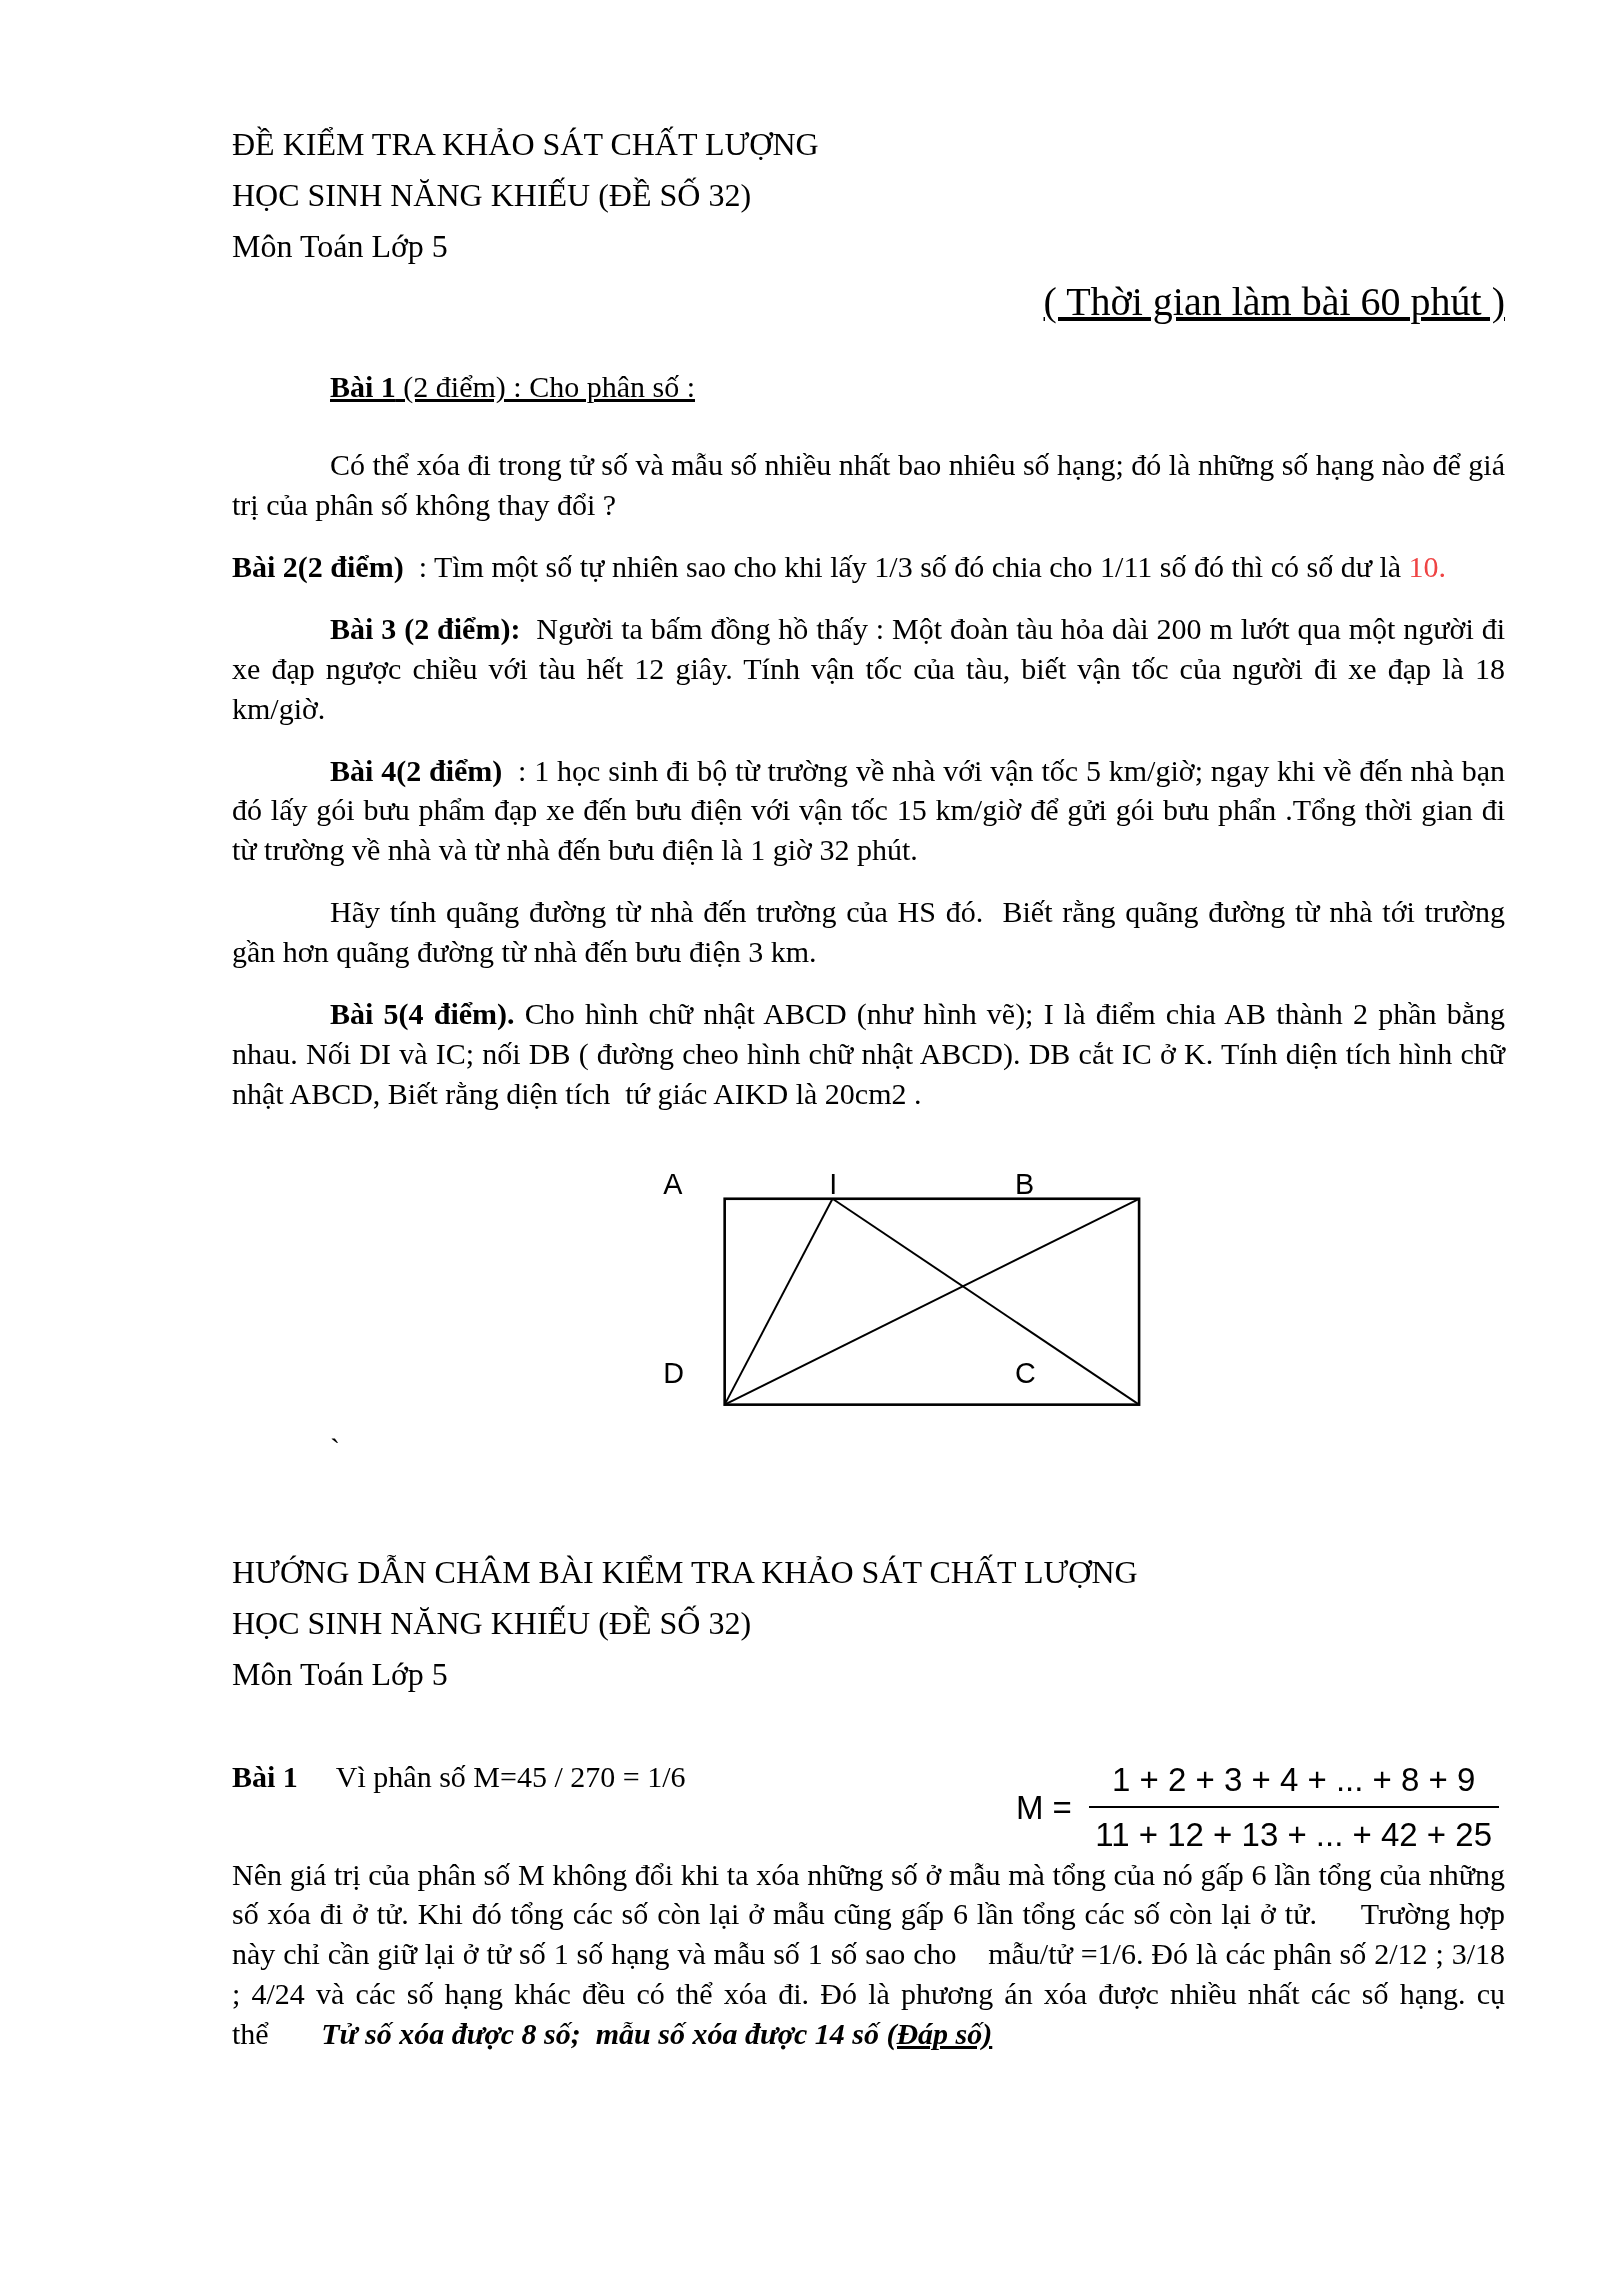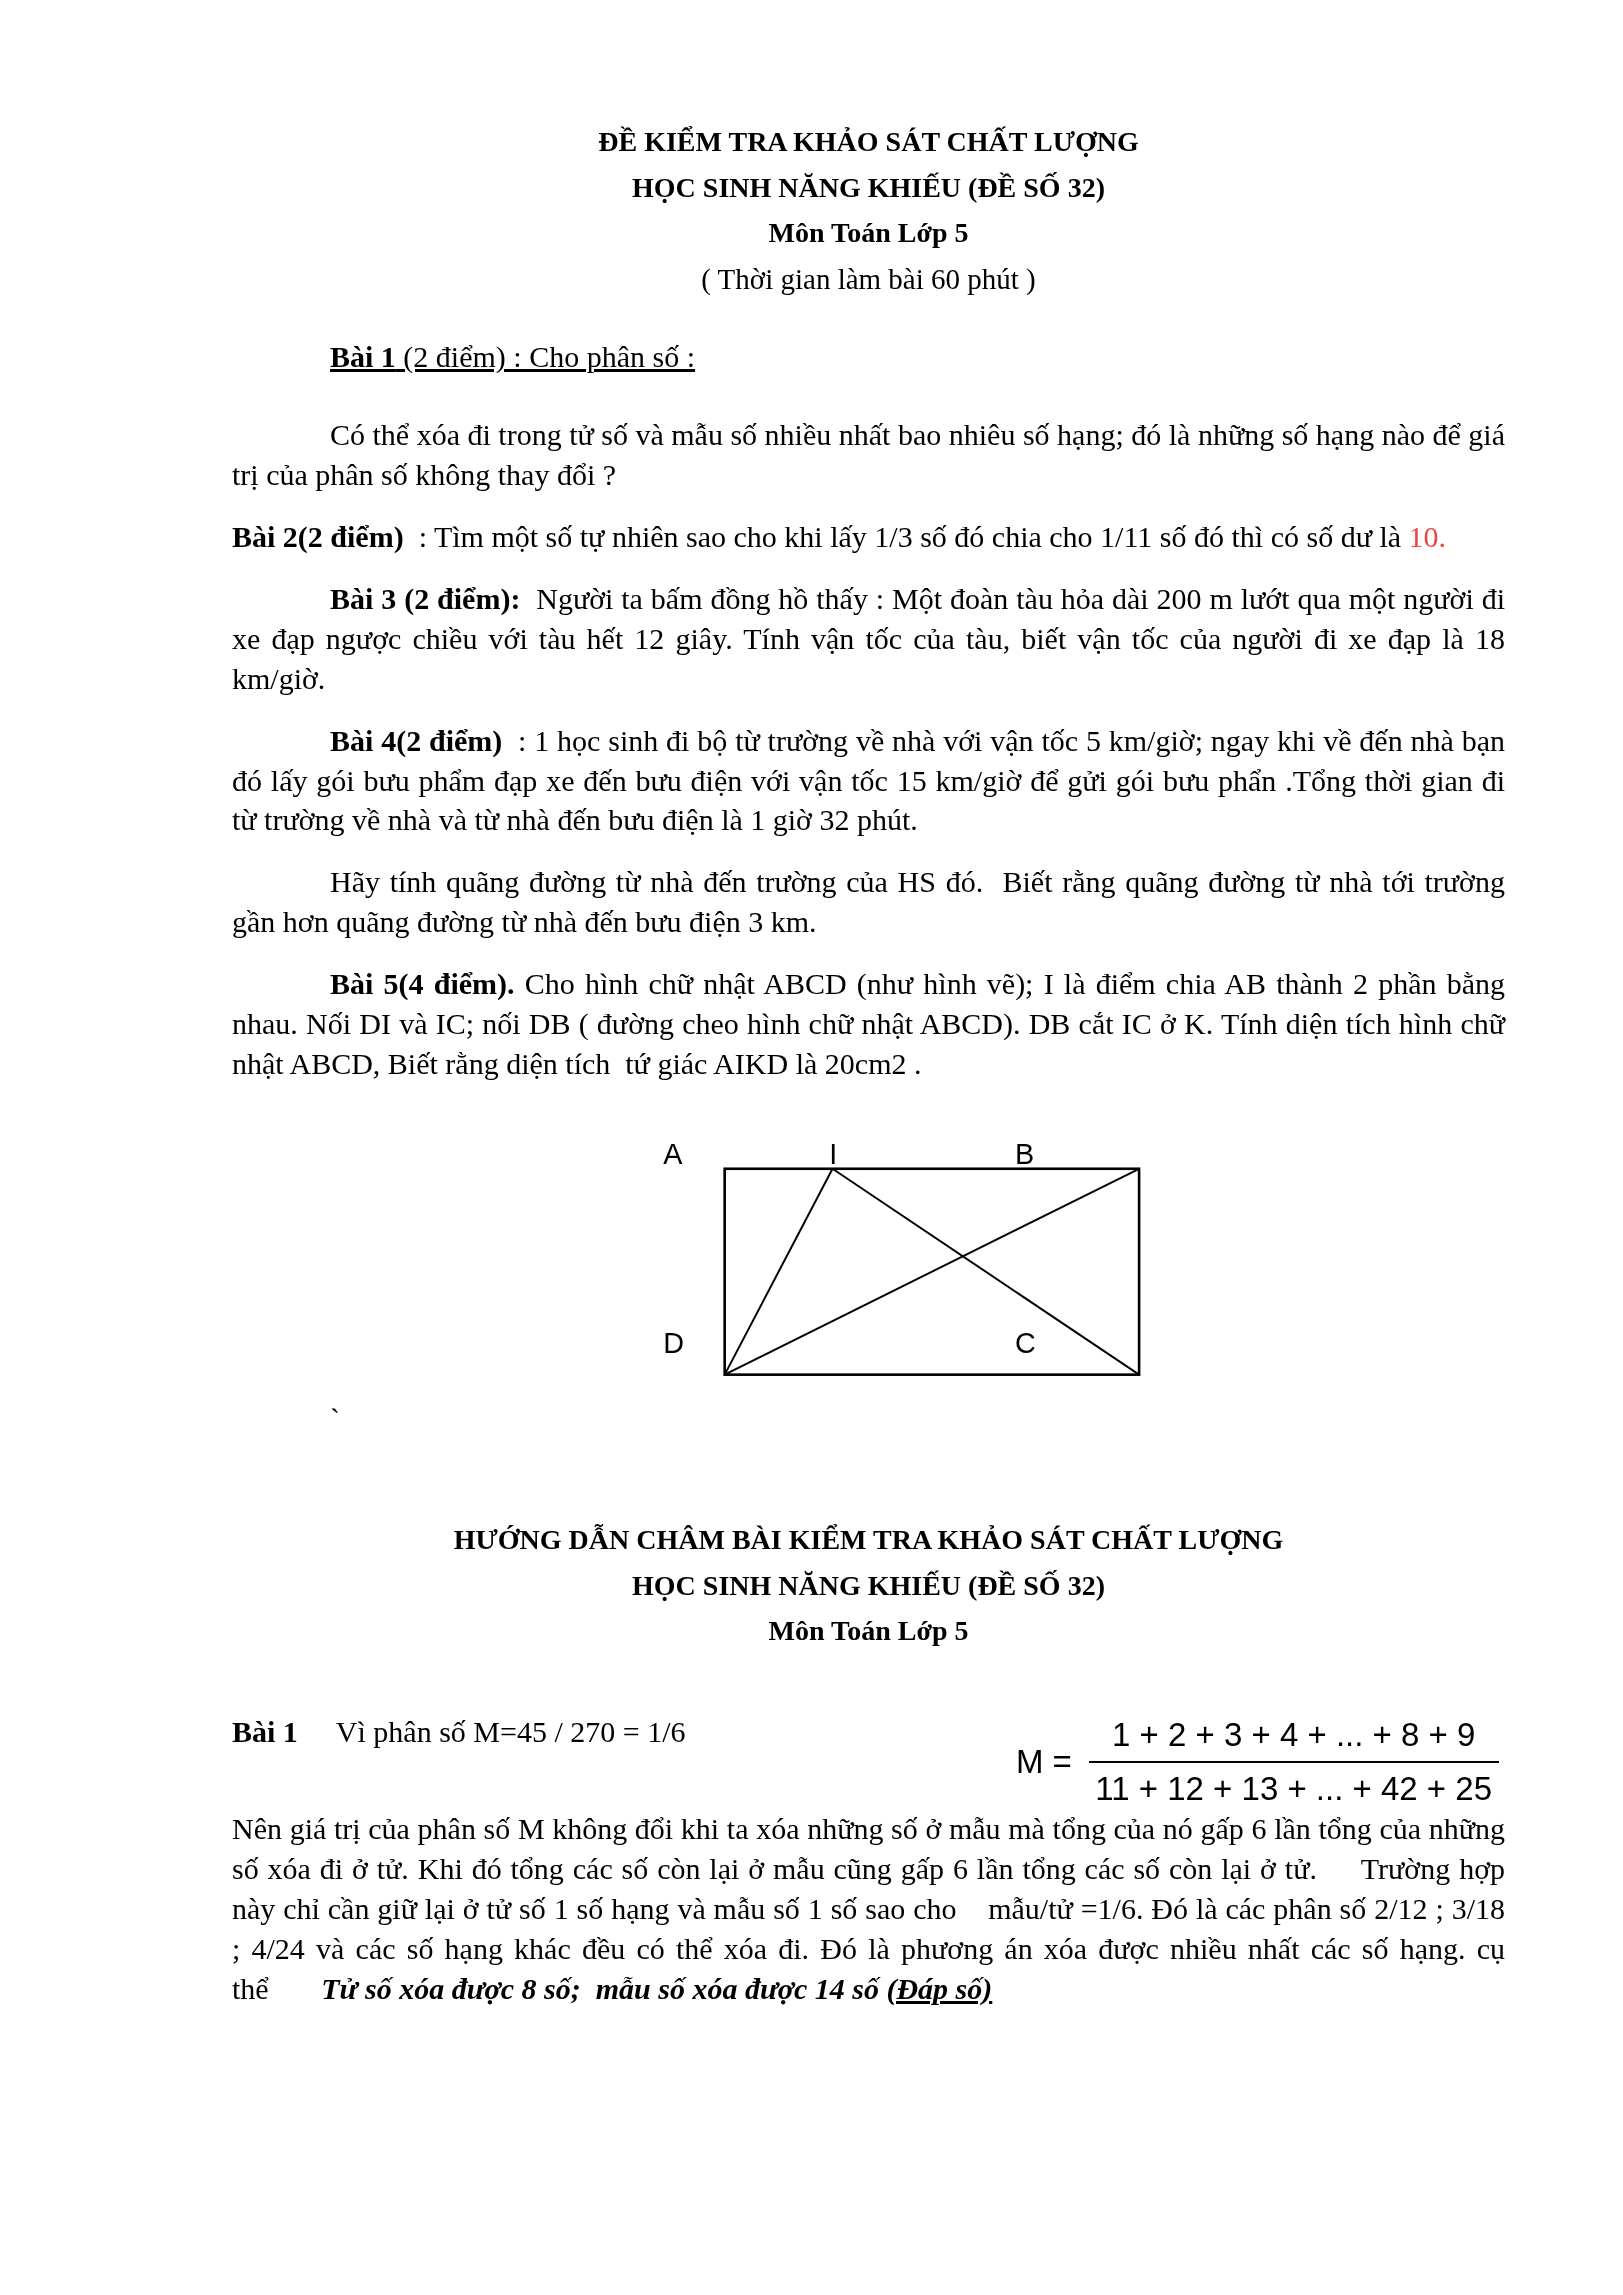--- a/index.html
+++ b/index.html
@@ -10,31 +10,32 @@
     height: 2295px;
     background: #ffffff;
     color: #000000;
     font-family: "Liberation Serif", "DejaVu Serif", serif;
     font-size: 30px;
     overflow: hidden;
   }
   .content { padding: 124px 118px 0 232px; }
 
   .heading {
-    text-align: center;
-    font-weight: bold;
-    font-size: 28px;
+    text-align: left;
+    font-weight: normal;
+    font-size: 32px;
     line-height: 1.3;
     margin: 0 0 9.2px 0;
   }
   .time-note {
-    text-align: center;
-    font-size: 29px;
+    text-align: right;
+    font-size: 40px;
     margin: 3.9px 0 39px 0;
     line-height: 1.3;
+    text-decoration: underline;
   }
 
   .para {
     margin: 0 0 22px 0;
     text-align: justify;
     line-height: 1.33;
   }
   .indent { text-indent: 98px; }
   .after-b1 { margin-bottom: 38px; text-decoration: underline; }
   .bold { font-weight: bold; }

